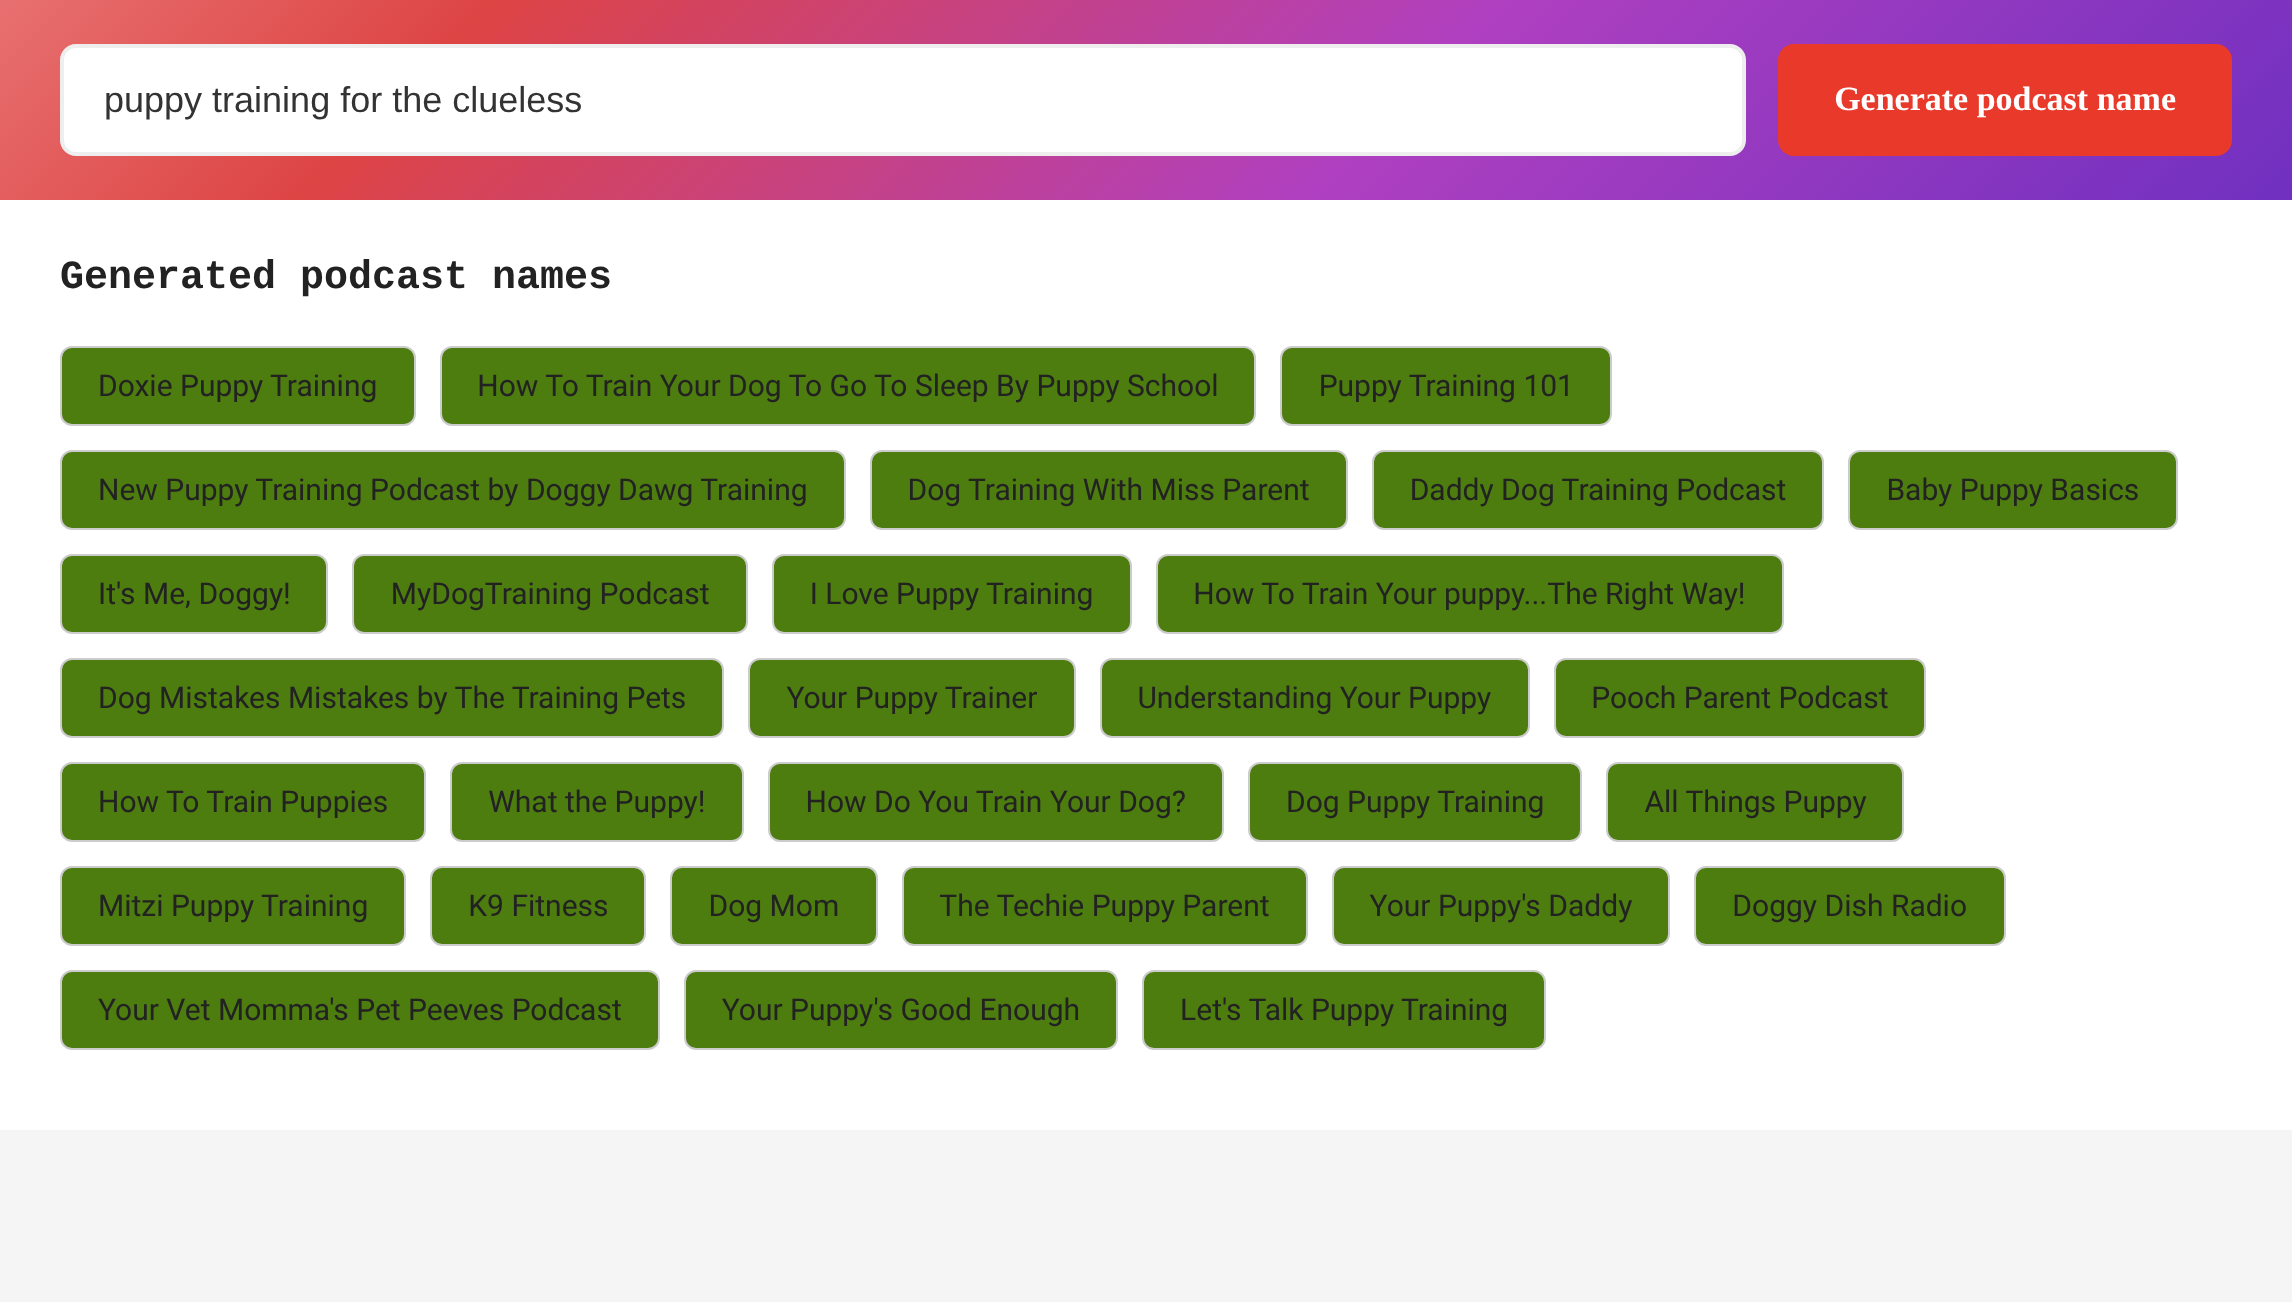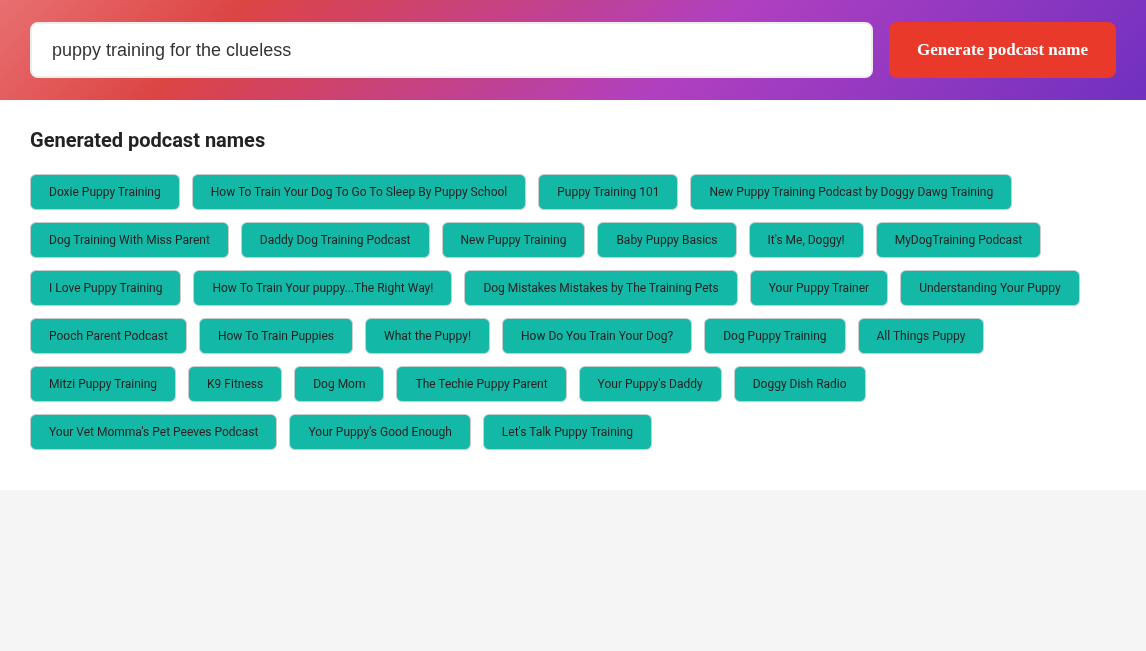--- a/index.html
+++ b/index.html
@@ -58,34 +58,35 @@
     .content-section {
       background: white;
       padding: 28px 30px 40px 30px;
     }
 
     .section-title {
       font-size: 20px;
       font-weight: 700;
       color: #222;
       margin-bottom: 22px;
+      font-family: Liberation Mono, monospace;
     }
 
     .tags-container {
       display: flex;
       flex-wrap: wrap;
       gap: 12px;
     }
 
     .tag {
-      background: #14b8a6;
+      background: #4d7c0f;
       border: 1.5px solid #ccc;
       border-radius: 6px;
       padding: 10px 18px;
-      font-size: 12px;
+      font-size: 15px;
       color: #222;
       cursor: pointer;
       white-space: nowrap;
     }
   </style>
 </head>
 <body>
 
 <div class="hero-section">
   <input class="search-bar" type="text" value="puppy training for the clueless" placeholder="puppy training for the clueless" style="">
@@ -94,21 +95,20 @@
 
 <div class="content-section">
   <div class="section-title">Generated podcast names</div>
   <div class="tags-container" id="tags-container">
   <div class="tag">Doxie Puppy Training</div>
       <div class="tag">How To Train Your Dog To Go To Sleep By Puppy School</div>
       <div class="tag">Puppy Training 101</div>
       <div class="tag">New Puppy Training Podcast by Doggy Dawg Training</div>
       <div class="tag">Dog Training With Miss Parent</div>
       <div class="tag">Daddy Dog Training Podcast</div>
-      <div class="tag">New Puppy Training</div>
       <div class="tag">Baby Puppy Basics</div>
       <div class="tag">It's Me, Doggy!</div>
       <div class="tag">MyDogTraining Podcast</div>
       <div class="tag">I Love Puppy Training</div>
       <div class="tag">How To Train Your puppy...The Right Way!</div>
       <div class="tag">Dog Mistakes Mistakes by The Training Pets</div>
       <div class="tag">Your Puppy Trainer</div>
       <div class="tag">Understanding Your Puppy</div>
       <div class="tag">Pooch Parent Podcast</div>
       <div class="tag">How To Train Puppies</div>

